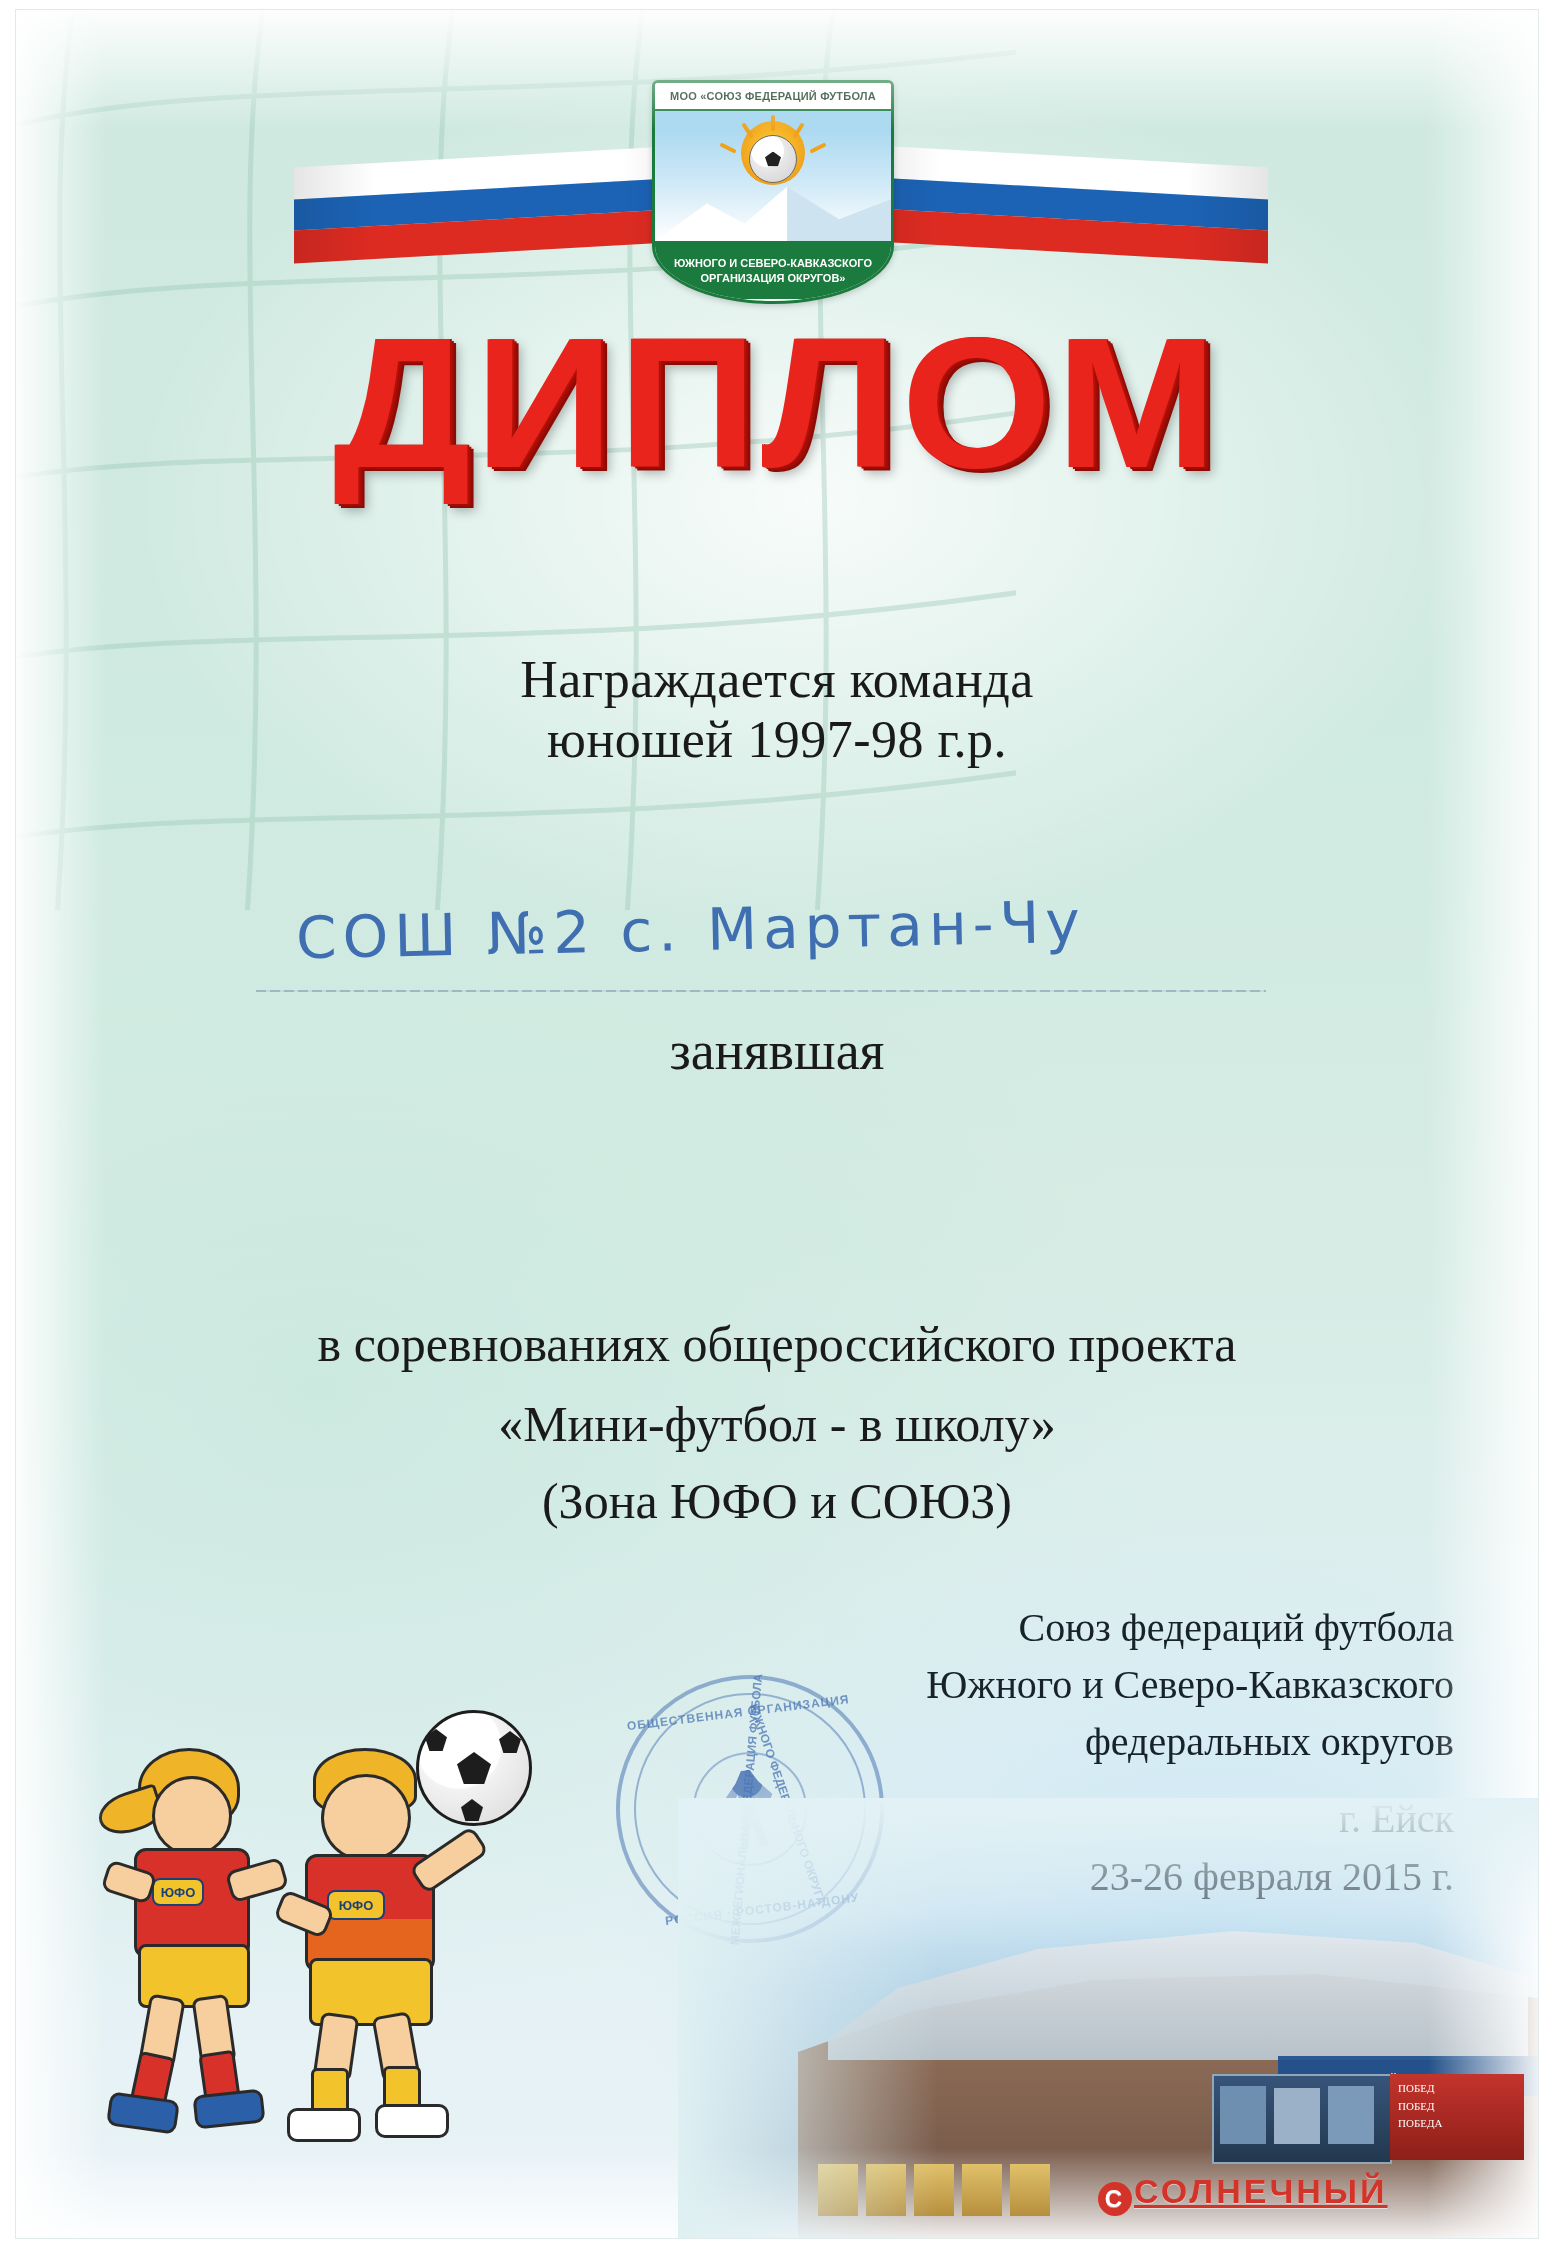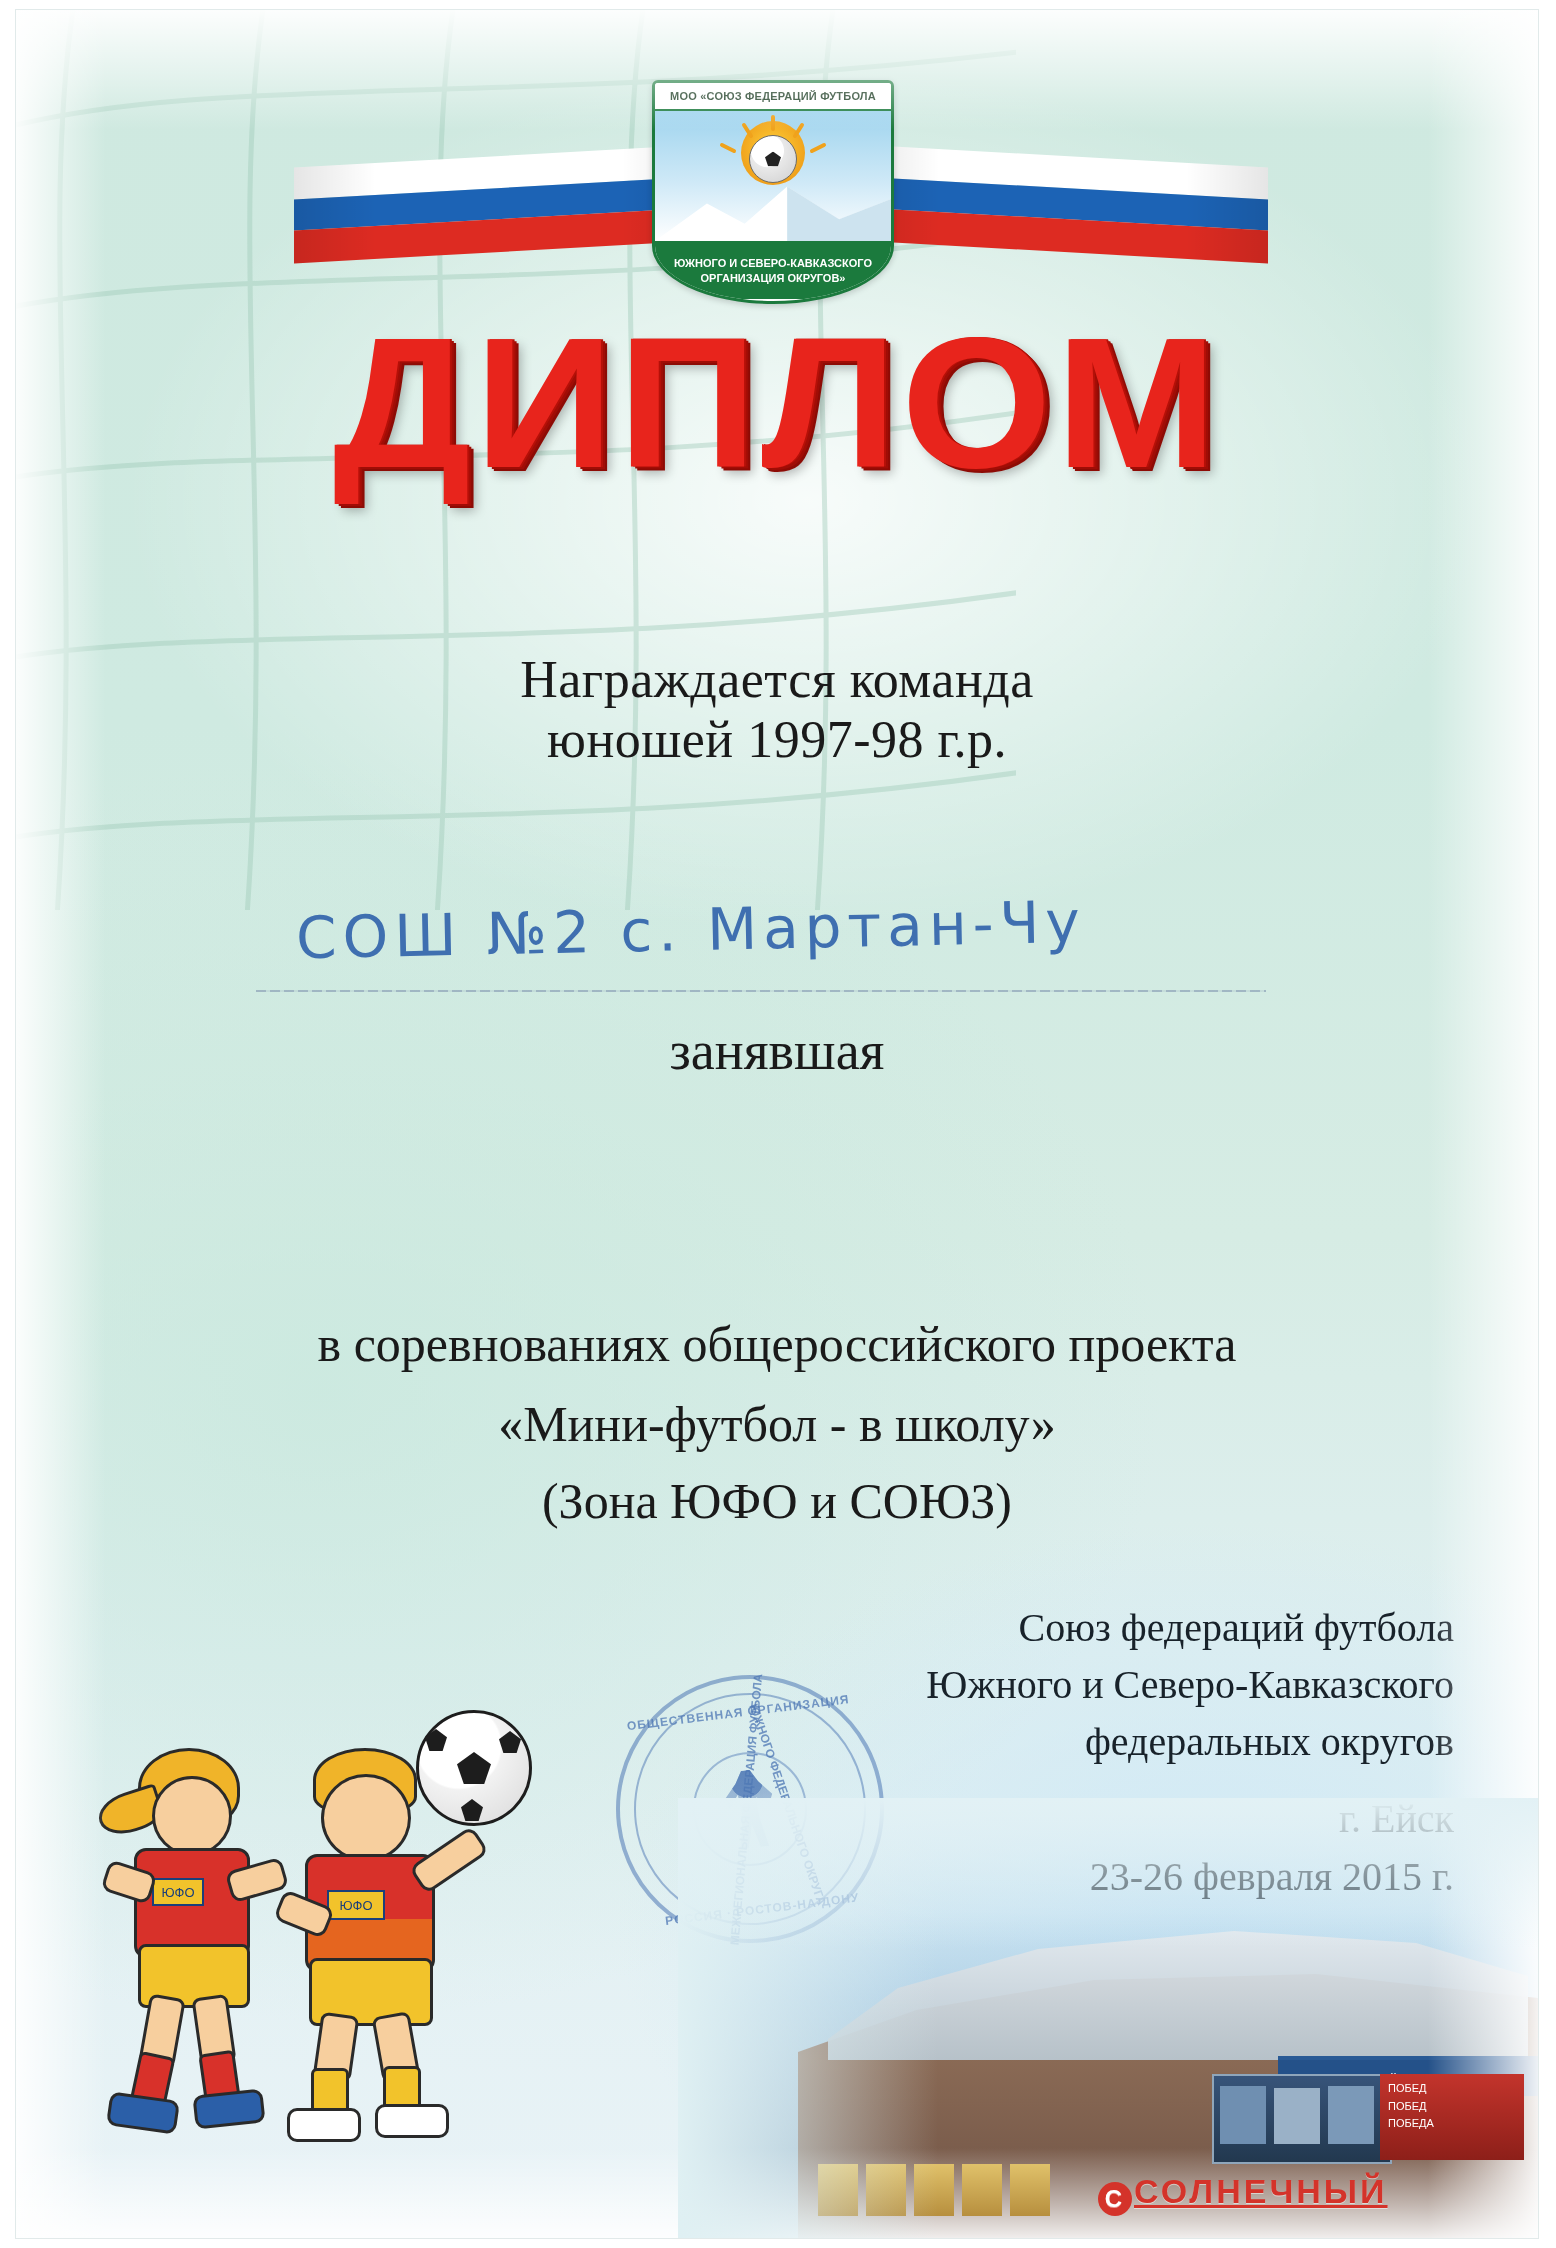--- a/index.html
+++ b/index.html
@@ -332,22 +332,22 @@
     background:#1a4f8f; opacity:.9;
   }
   .band-label {
     position:absolute; left:618px; bottom:150px;
     color:#fff; font-family:"Liberation Sans", sans-serif; font-size:13px; letter-spacing:1px;
     z-index:5;
   }
   .poster {
     position:absolute; right:14px; bottom:78px; width:120px; height:80px;
     background: linear-gradient(180deg, #c3342c, #8d1f19);
-    color:#fff; font-family:Liberation Sans, sans-serif; font-size:11px;
-    padding:6px 16px 0 8px; line-height:1.6; z-index:5;
+    color:#fff; font-family:Liberation Serif, serif; font-size:11px;
+    padding:6px 6px 0 8px; line-height:1.6; z-index:5;
   }
   .screen {
     position:absolute; right:146px; bottom:74px; width:176px; height:86px;
     background: linear-gradient(180deg, #37547a, #22384f);
     border:2px solid #8fa6bb; z-index:5;
   }
   .screen .f1{ position:absolute; left:6px; top:10px; width:46px;height:58px;background:#6f8fb1;}
   .screen .f2{ position:absolute; left:60px; top:12px; width:46px;height:56px;background:#9ab1c7;}
   .screen .f3{ position:absolute; left:114px; top:10px; width:46px;height:58px;background:#7b99b8;}
   .sign-sun {
@@ -394,22 +394,22 @@
   .head { position:absolute; border-radius:50%; background:#f7cf9e; border:3px solid #2a2a2a; }
   .hair { position:absolute; background:#f0b429; border:3px solid #2a2a2a; }
   .shirt{ position:absolute; background:#d8312a; border:3px solid #2a2a2a; border-radius:12px; }
   .shorts{ position:absolute; background:#f2c32b; border:3px solid #2a2a2a; border-radius:8px; }
   .leg  { position:absolute; background:#f7cf9e; border:3px solid #2a2a2a; border-radius:8px; }
   .sock { position:absolute; background:#d8312a; border:3px solid #2a2a2a; border-radius:6px; }
   .boot { position:absolute; background:#2b5fa8; border:3px solid #2a2a2a; border-radius:10px; }
   .arm  { position:absolute; background:#f7cf9e; border:3px solid #2a2a2a; border-radius:10px; }
   .badge {
     position:absolute; background:#f2c32b; color:#1b3f7a; border:2px solid #1b3f7a;
-    font-family:"Liberation Sans", sans-serif; font-weight:normal; font-size:13px;
-    border-radius:0; display:flex; align-items:center; justify-content:center;
+    font-family:"Liberation Sans", sans-serif; font-weight:bold; font-size:13px;
+    border-radius:8px; display:flex; align-items:center; justify-content:center;
   }
 </style>
 </head>
 <body>
 
 <div class="page" data-interactable="false">
   <div class="sheet" data-interactable="false">
 
     <div class="net" data-interactable="false">
       <svg width="1000" height="900" viewBox="0 0 1000 900" xmlns="http://www.w3.org/2000/svg">

